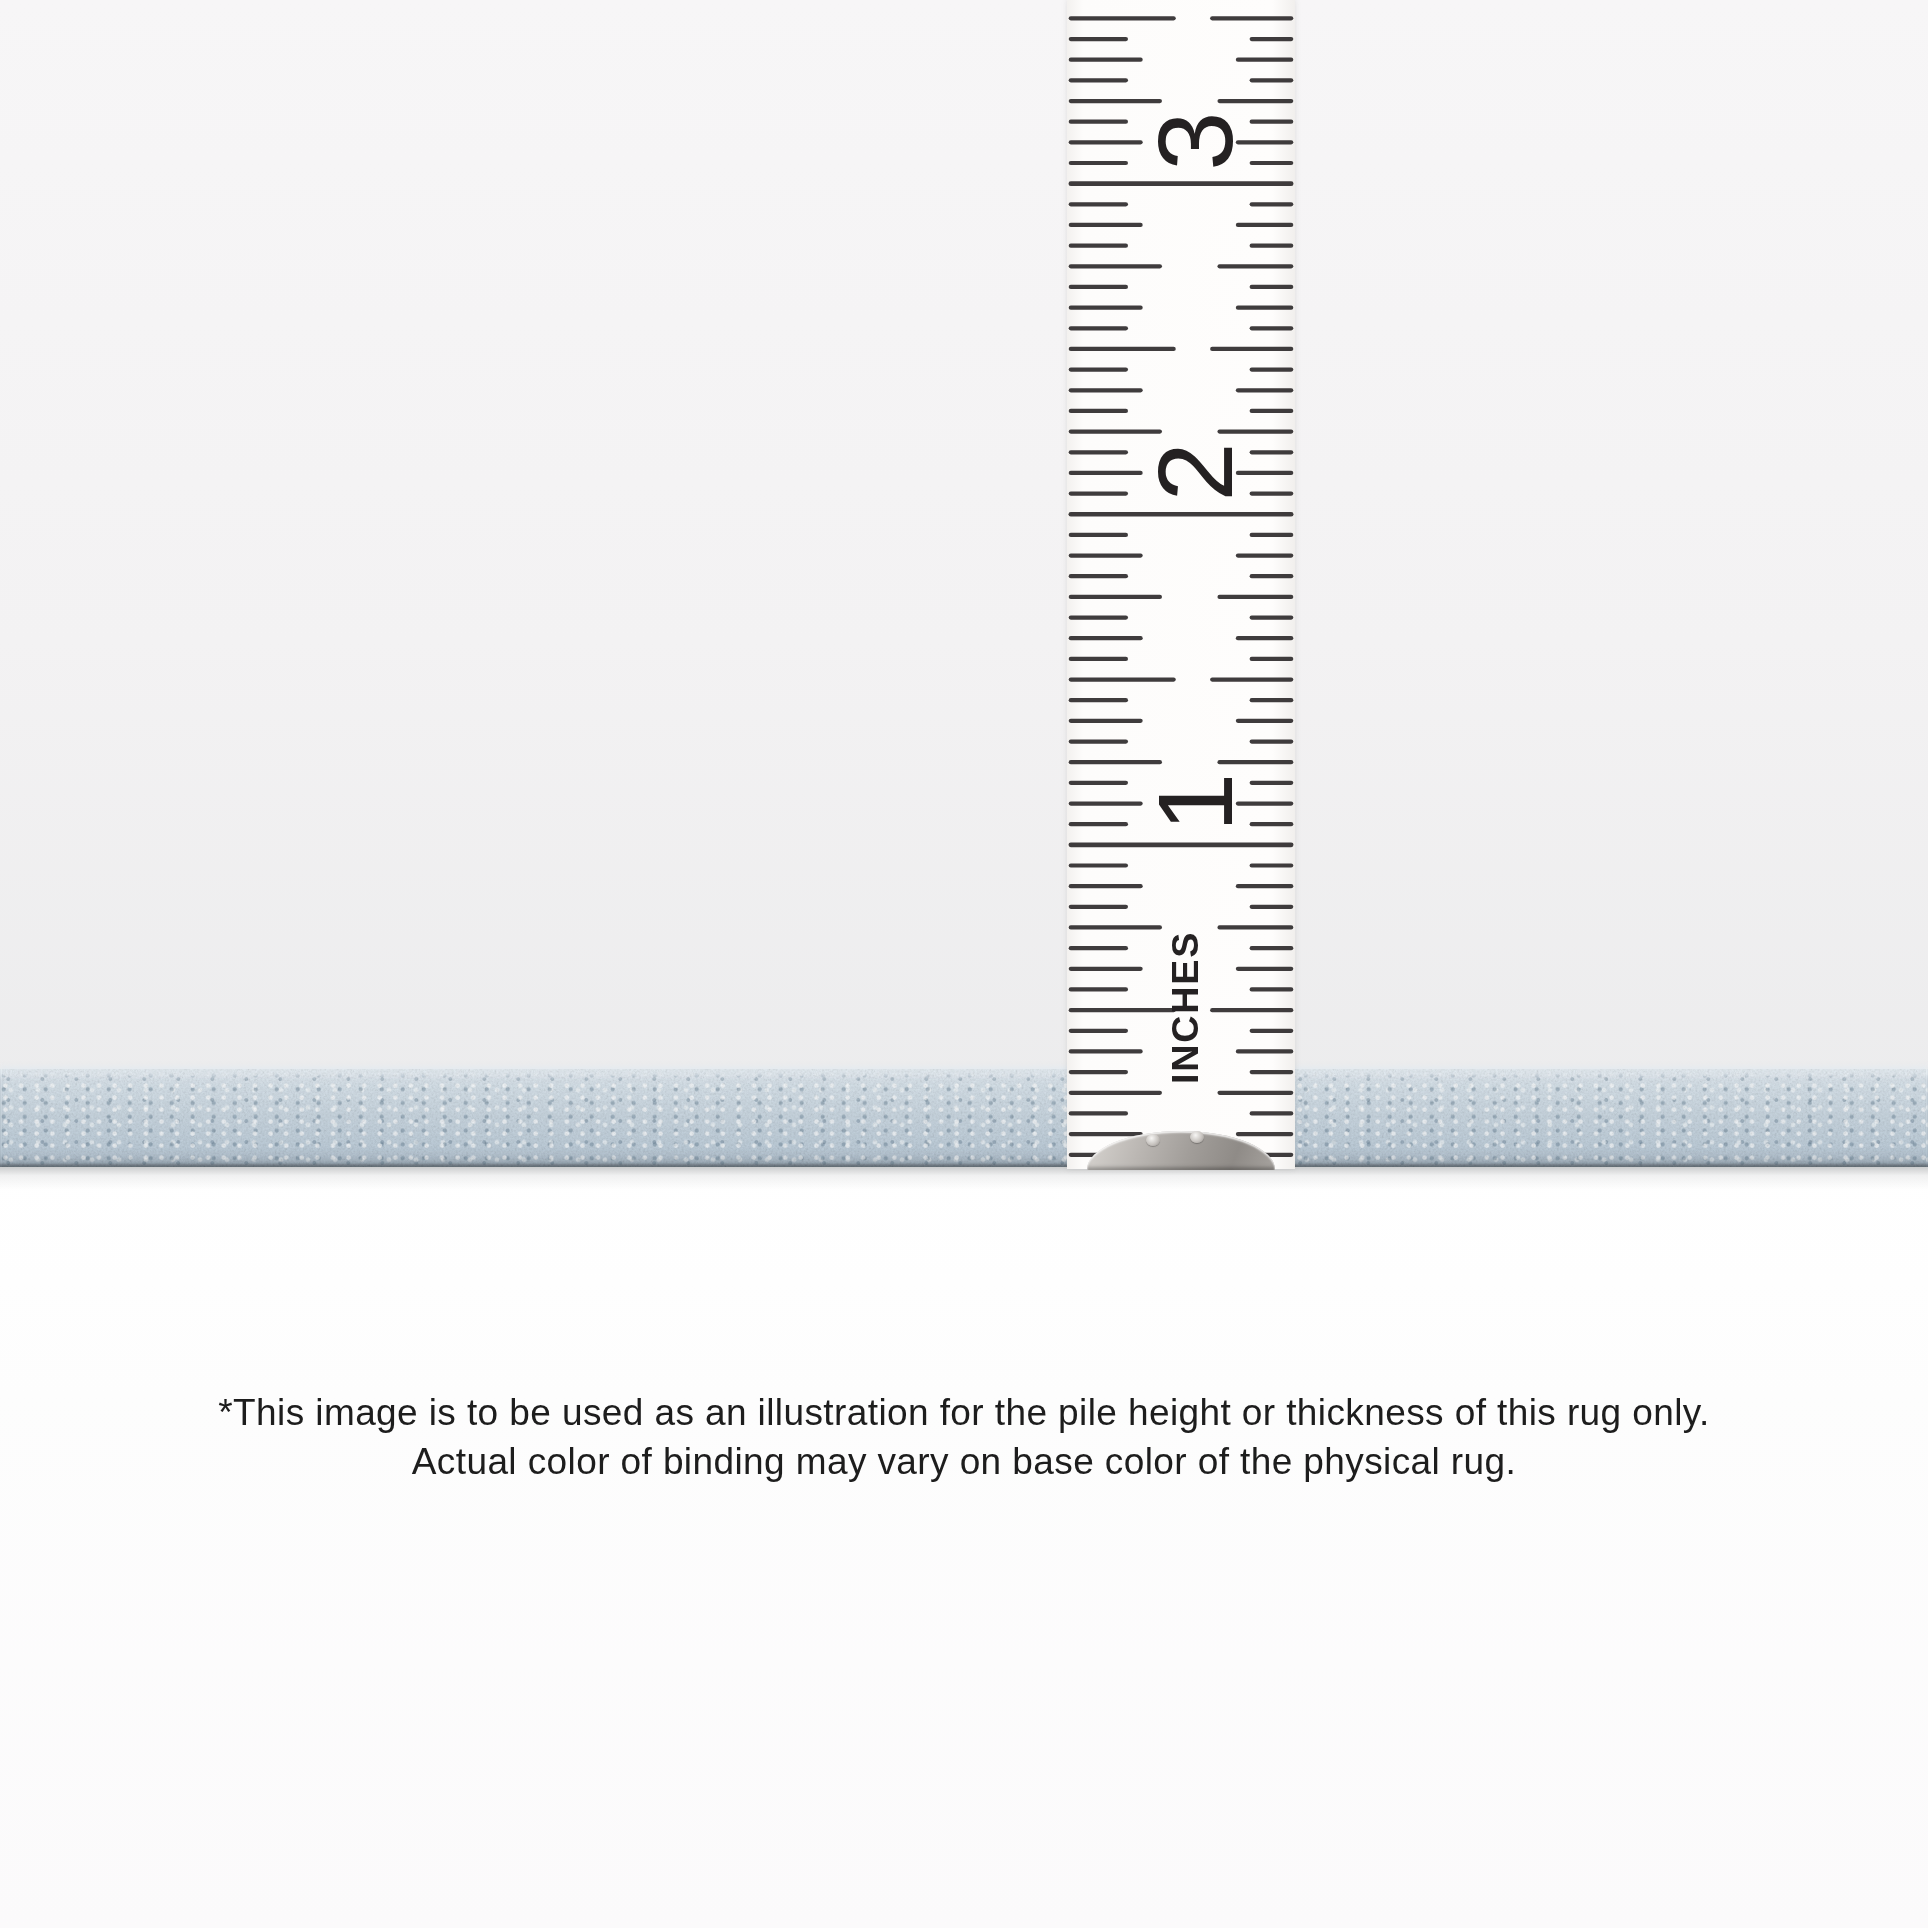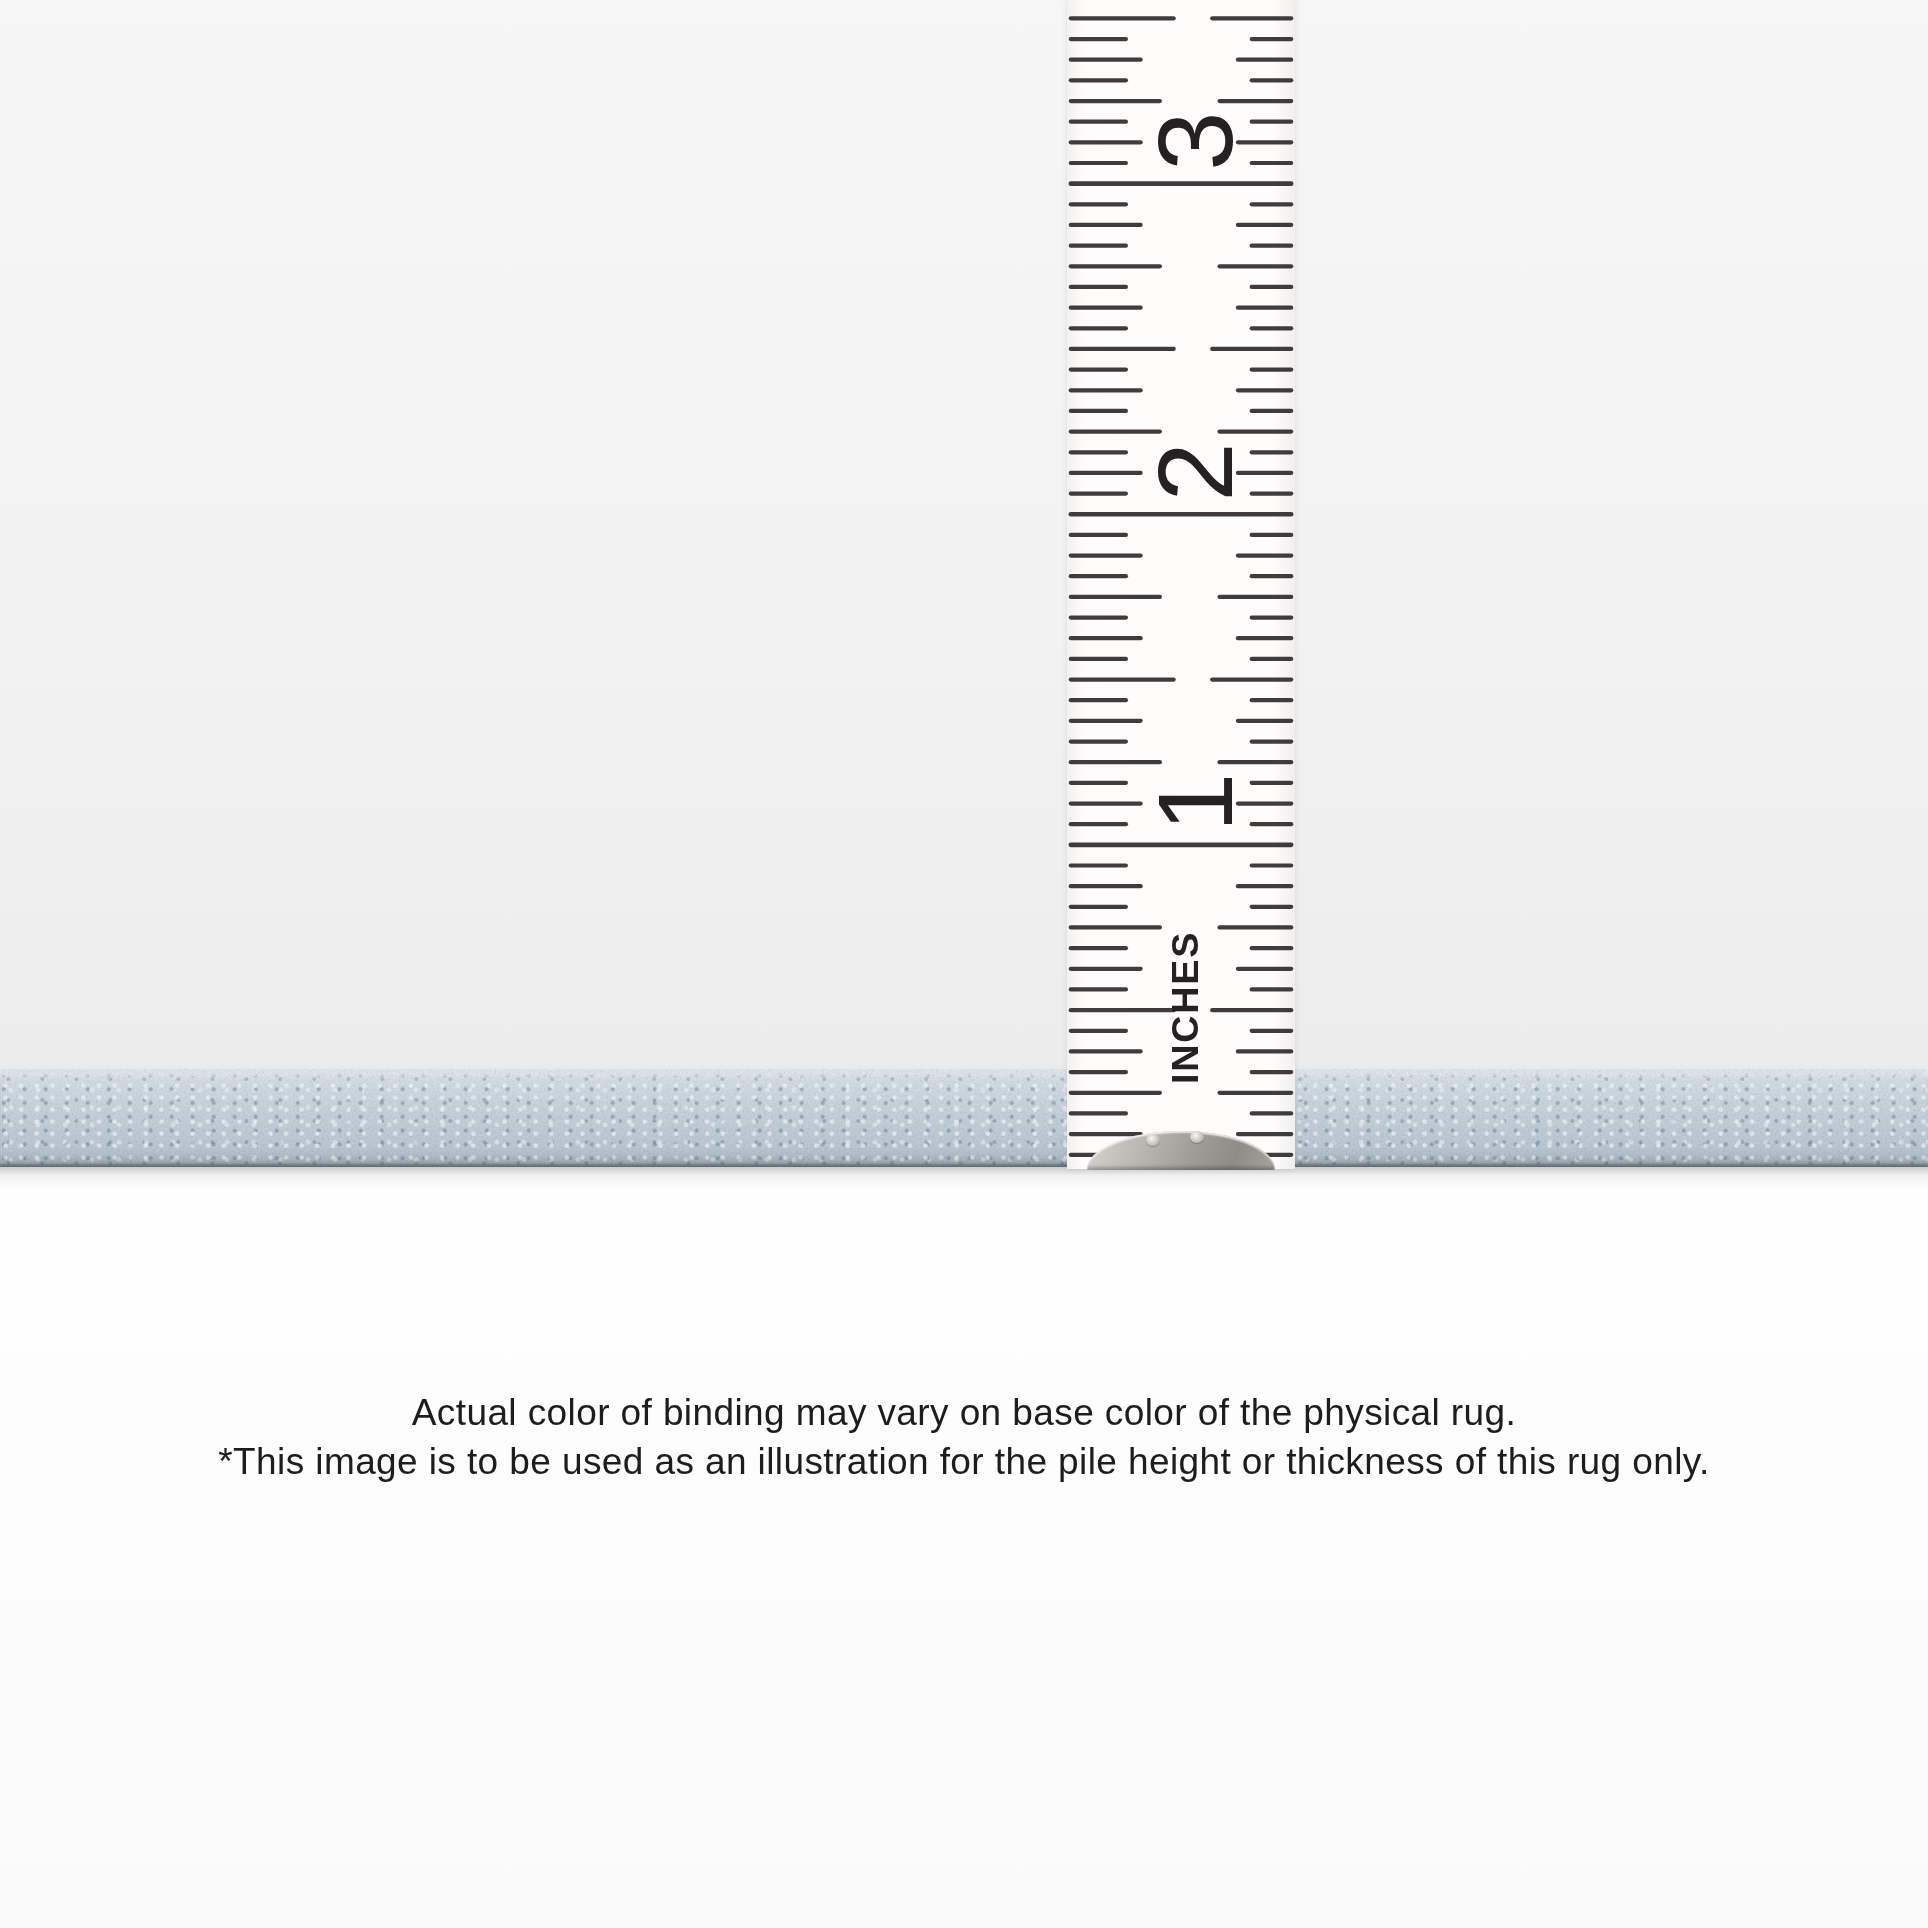--- a/index.html
+++ b/index.html
@@ -210,17 +210,17 @@
         <text transform="translate(143 1097) rotate(-90)" text-anchor="middle" font-size="41" font-weight="700" letter-spacing="2" fill="#242122" font-family="&quot;Liberation Sans&quot;, sans-serif">INCHES</text>
       </svg>
   </div>
 
   <div class="metal-tip">
     <span class="rivet r1"></span>
     <span class="rivet r2"></span>
   </div>
 
   <div class="caption">
+    <div>*This image is to be used as an illustration for the pile height or thickness of this rug only.</div>
     <div>Actual color of binding may vary on base color of the physical rug.</div>
-    <div>*This image is to be used as an illustration for the pile height or thickness of this rug only.</div>
   </div>
 </div>
 
 
 </body></html>

